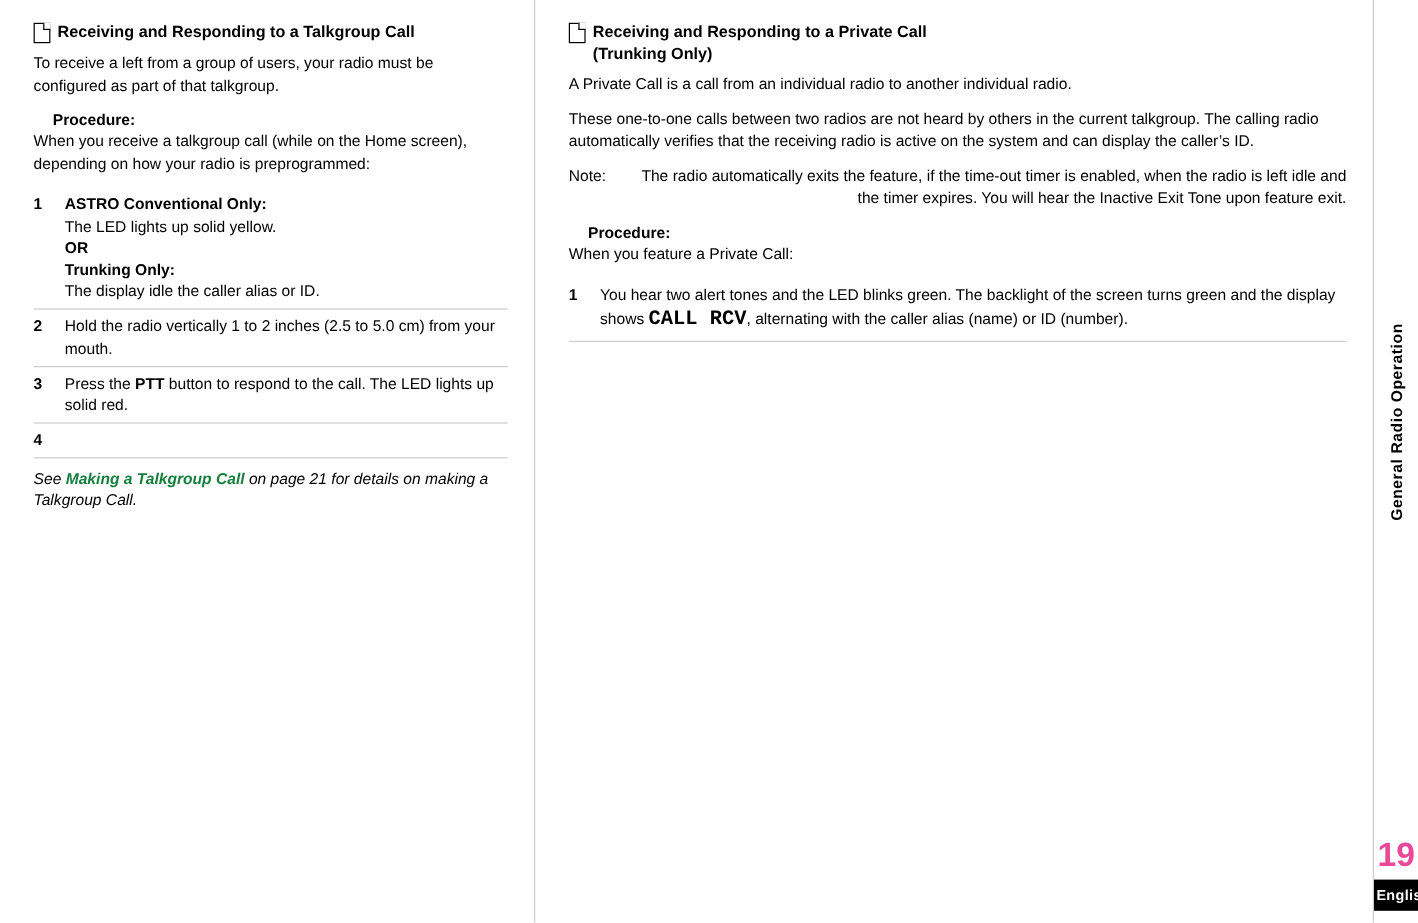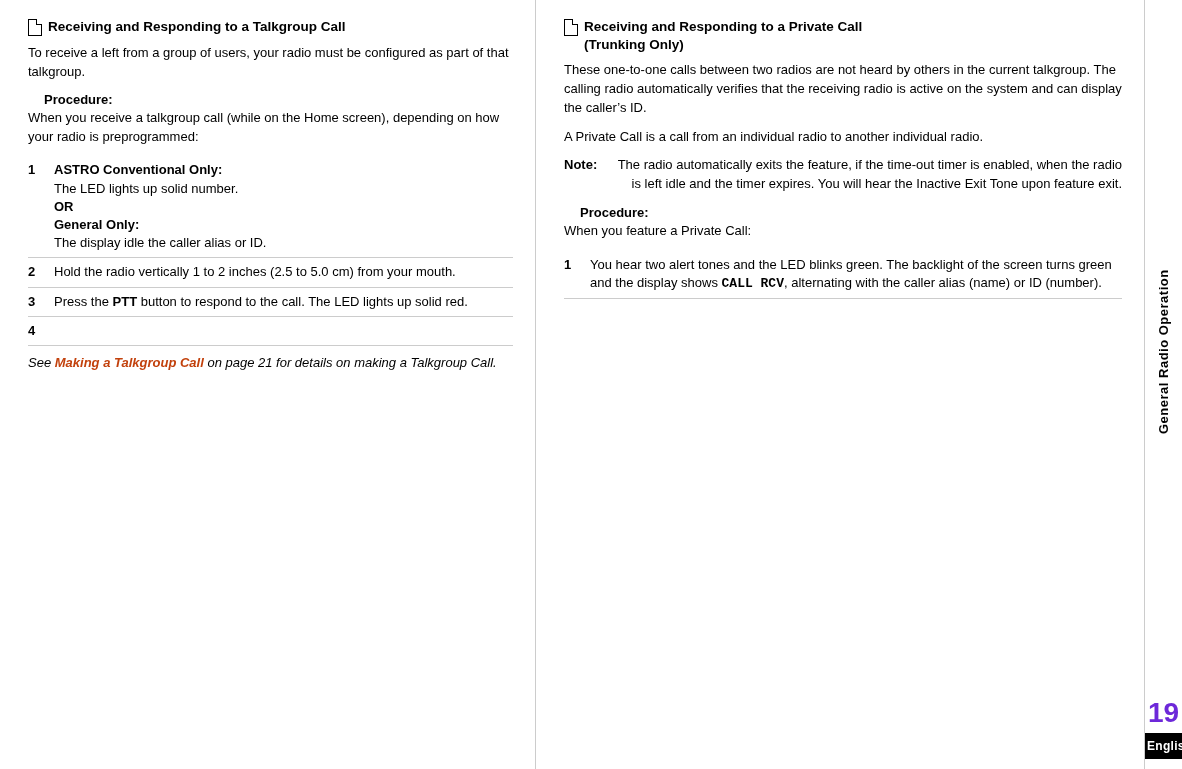--- a/index.html
+++ b/index.html
@@ -17,21 +17,21 @@
 
     .page-container {
       width: 1182px;
       height: 769px;
       display: flex;
       position: relative;
     }
 
     
     .left-column {
-      width: 536px;
+      width: 446px;
       padding: 18px 22px 18px 28px;
       border-right: 1px solid #ccc;
       flex-shrink: 0;
     }
 
     
     .right-column {
       flex: 1;
       padding: 18px 22px 18px 28px;
     }
@@ -59,21 +59,21 @@
       text-align: center;
       flex: 1;
       display: flex;
       align-items: center;
       justify-content: center;
     }
 
     .page-number-box {
       font-size: 28px;
       font-weight: bold;
-      color: #6d28d9;
+      color: #ec4899;
       text-align: center;
       padding: 4px 0;
     }
 
     .english-box {
       background: #000;
       color: #fff;
       font-size: 12px;
       font-weight: bold;
       text-align: center;
@@ -181,58 +181,58 @@
     
     .note-block {
       display: flex;
       align-items: flex-start;
       margin-bottom: 12px;
       font-size: 13px;
       line-height: 1.4;
     }
 
     .note-label {
-      font-weight: bold;
+      font-weight: normal;
       min-width: 50px;
       flex-shrink: 0;
     }
 
     .note-content {
       flex: 1;
       text-align: right;
     }
 
     
     .see-also {
       font-size: 13px;
       line-height: 1.4;
       font-style: italic;
       margin-top: 8px;
     }
 
     .see-also a {
       font-weight: bold;
       font-style: italic;
-      color: #c2410c;
+      color: #15803d;
       text-decoration: none;
     }
 
     
     .right-numbered-list li {
       border-bottom: 1px solid #ccc;
     }
 
     strong {
       font-weight: bold;
     }
 
     .call-rcv {
       font-family: 'Courier New', monospace;
       font-weight: bold;
-      font-size: 13px;
+      font-size: 17px;
     }
   </style>
 </head>
 <body>
 
 <div class="page-container">
 
   <div class="left-column">
     <div class="section-heading">
       <span class="doc-icon"></span>
@@ -242,23 +242,23 @@
     <p class="body-text">To receive a left from a group of users, your radio must be configured as part of that talkgroup.</p>
 
     <p class="procedure-label">Procedure:</p>
     <p class="body-text">When you receive a talkgroup call (while on the Home screen), depending on how your radio is preprogrammed:</p>
 
     <ol class="numbered-list">
       <li>
         <span class="list-number">1</span>
         <span class="list-content">
           <strong>ASTRO Conventional Only:</strong><br>
-          <span>The LED lights up solid number.</span><br>
+          <span>The LED lights up solid yellow.</span><br>
           <strong>OR</strong><br>
-          <strong>General Only:</strong><br>
+          <strong>Trunking Only:</strong><br>
           <span>The display idle the caller alias or ID.</span>
         </span>
       </li>
       <li>
         <span class="list-number">2</span>
         <span class="list-content">Hold the radio vertically 1 to 2 inches (2.5 to 5.0 cm) from your mouth.</span>
       </li>
       <li>
         <span class="list-number">3</span>
         <span class="list-content">Press the <strong>PTT</strong> button to respond to the call. The LED lights up solid red.</span>
@@ -275,22 +275,22 @@
 
   <div class="right-column">
     <div class="section-heading">
       <span class="doc-icon"></span>
       <span class="section-heading-text">
         <span>Receiving and Responding to a Private Call</span><br>
         <span>(Trunking Only)</span>
       </span>
     </div>
 
+    <p class="body-text">A Private Call is a call from an individual radio to another individual radio.</p>
     <p class="body-text">These one-to-one calls between two radios are not heard by others in the current talkgroup. The calling radio automatically verifies that the receiving radio is active on the system and can display the caller’s ID.</p>
-    <p class="body-text">A Private Call is a call from an individual radio to another individual radio.</p>
 
     <div class="note-block">
       <span class="note-label">Note:</span>
       <span class="note-content">The radio automatically exits the feature, if the time-out timer is enabled, when the radio is left idle and the timer expires. You will hear the Inactive Exit Tone upon feature exit.</span>
     </div>
 
     <p class="procedure-label">Procedure:</p>
     <p class="body-text">When you feature a Private Call:</p>
 
     <ol class="numbered-list right-numbered-list">

